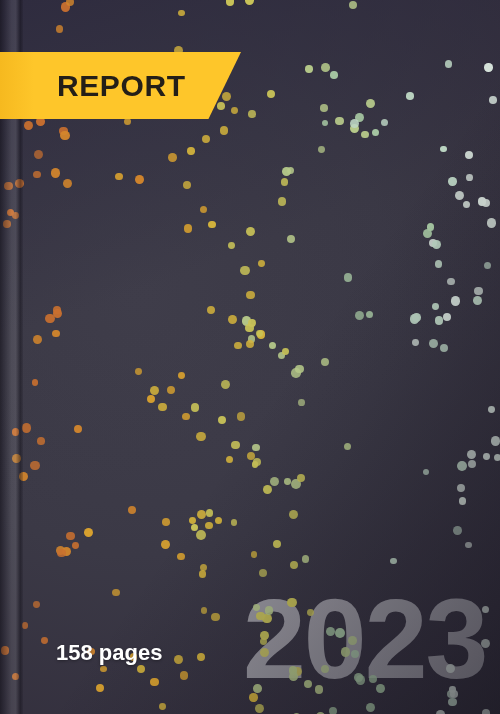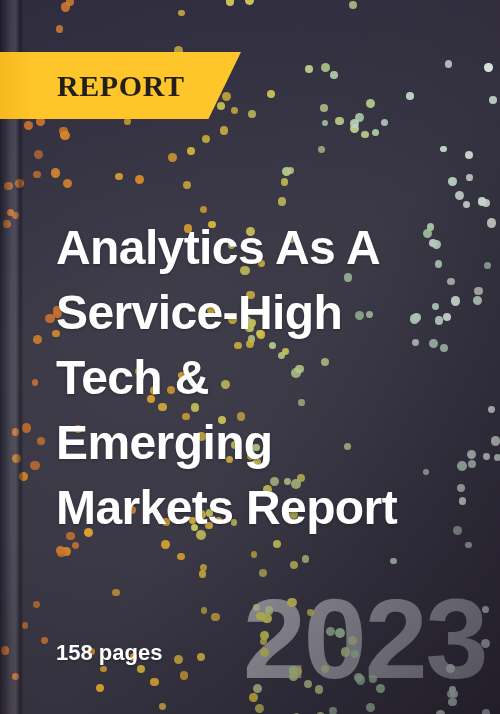--- a/index.html
+++ b/index.html
@@ -89,21 +89,21 @@
     top: 52px;
     width: 241px;
     height: 67px;
     background: linear-gradient(to right, #f6b91f 0%, #fec62a 14%, #fec62a 100%);
     clip-path: polygon(0 0, 100% 0, 86.5% 100%, 0 100%);
     display: flex;
     align-items: center;
   }
   #banner-label {
     margin-left: 57px;
-    font-family: Liberation Serif, serif;
+    font-family: Liberation Sans, sans-serif;
     font-weight: bold;
     font-size: 30px;
     letter-spacing: 0.6px;
     color: #241f18;
     white-space: nowrap;
   }
 
   
   #title {
     position: absolute;
@@ -405,23 +405,16 @@
     </div>
 
   <div id="bg-tint-bottom"></div>
 
   <div id="spine"></div>
 
   <div id="banner">
     <span id="banner-label">REPORT</span>
   </div>
 
-  <h1 id="title">
-      <span style="display: block;">Analytics As A</span>
-      <span style="display: block;">Service-High</span>
-      <span style="display: block;">Tech &amp;</span>
-      <span style="display: block;">Emerging</span>
-      <span style="display: block;">Markets Report</span>
-    </h1>
 
   <div id="pages">158 pages</div>
 
 </div>
 
 </body></html>

